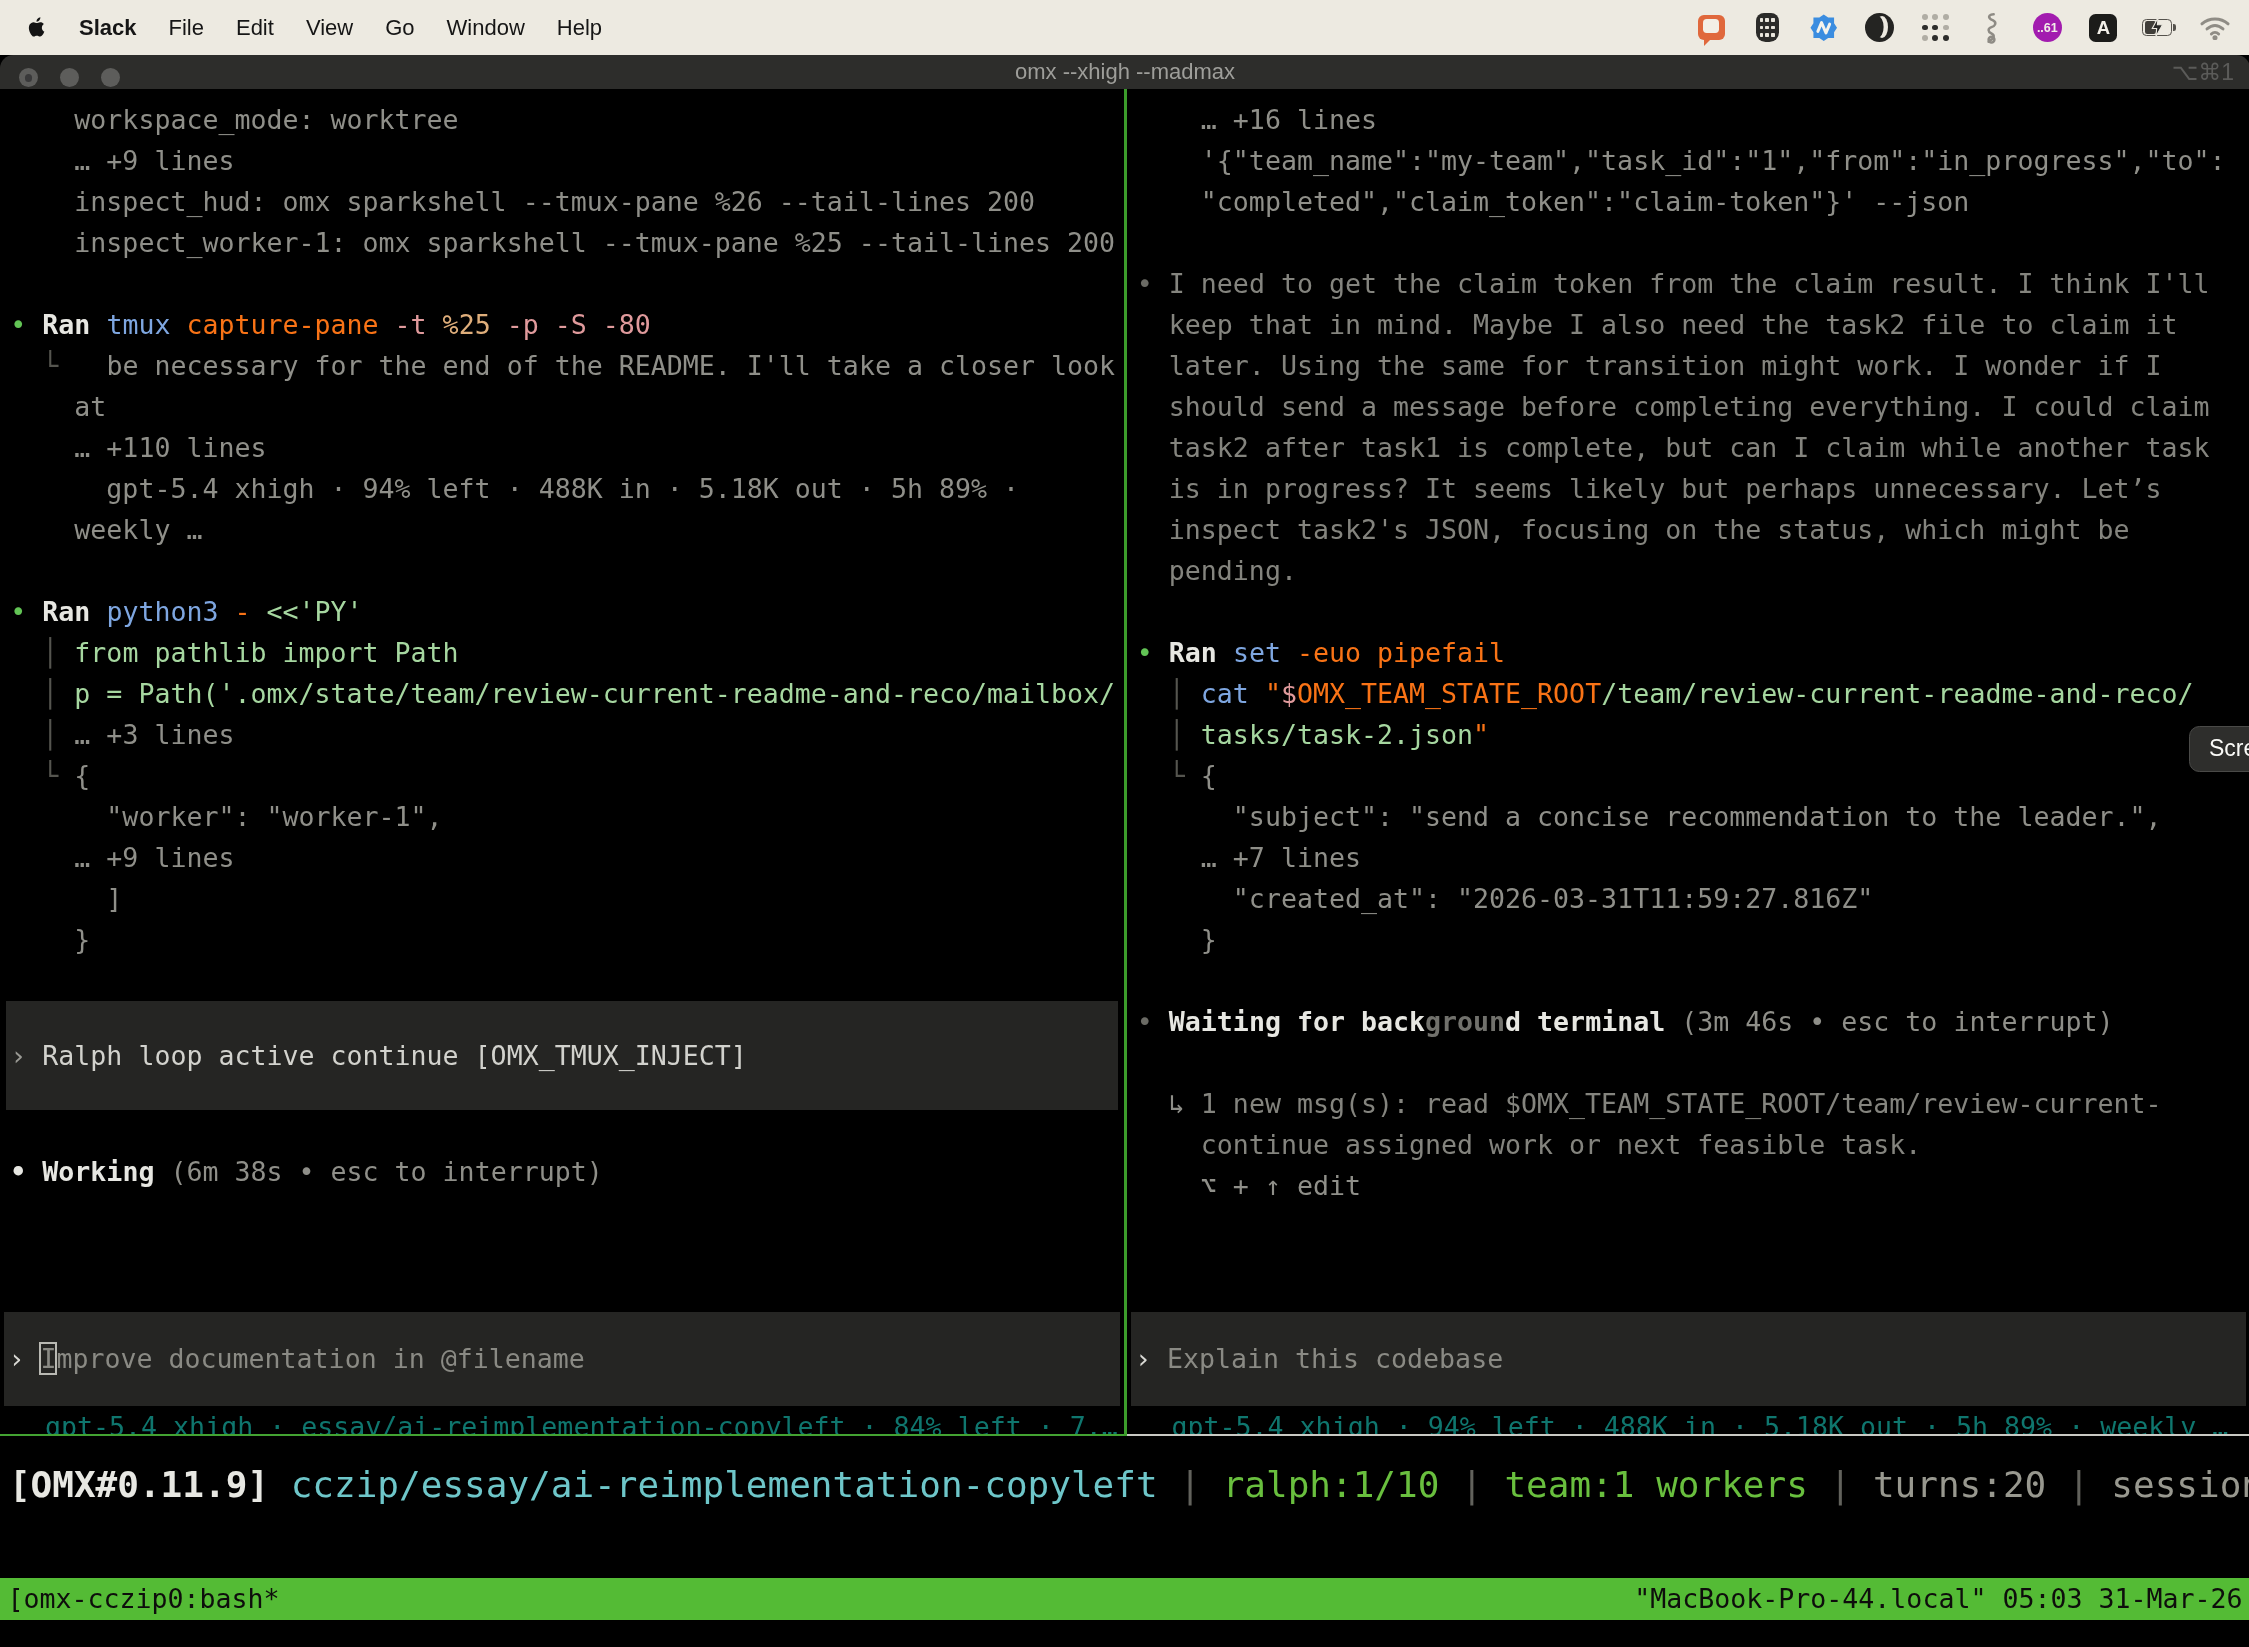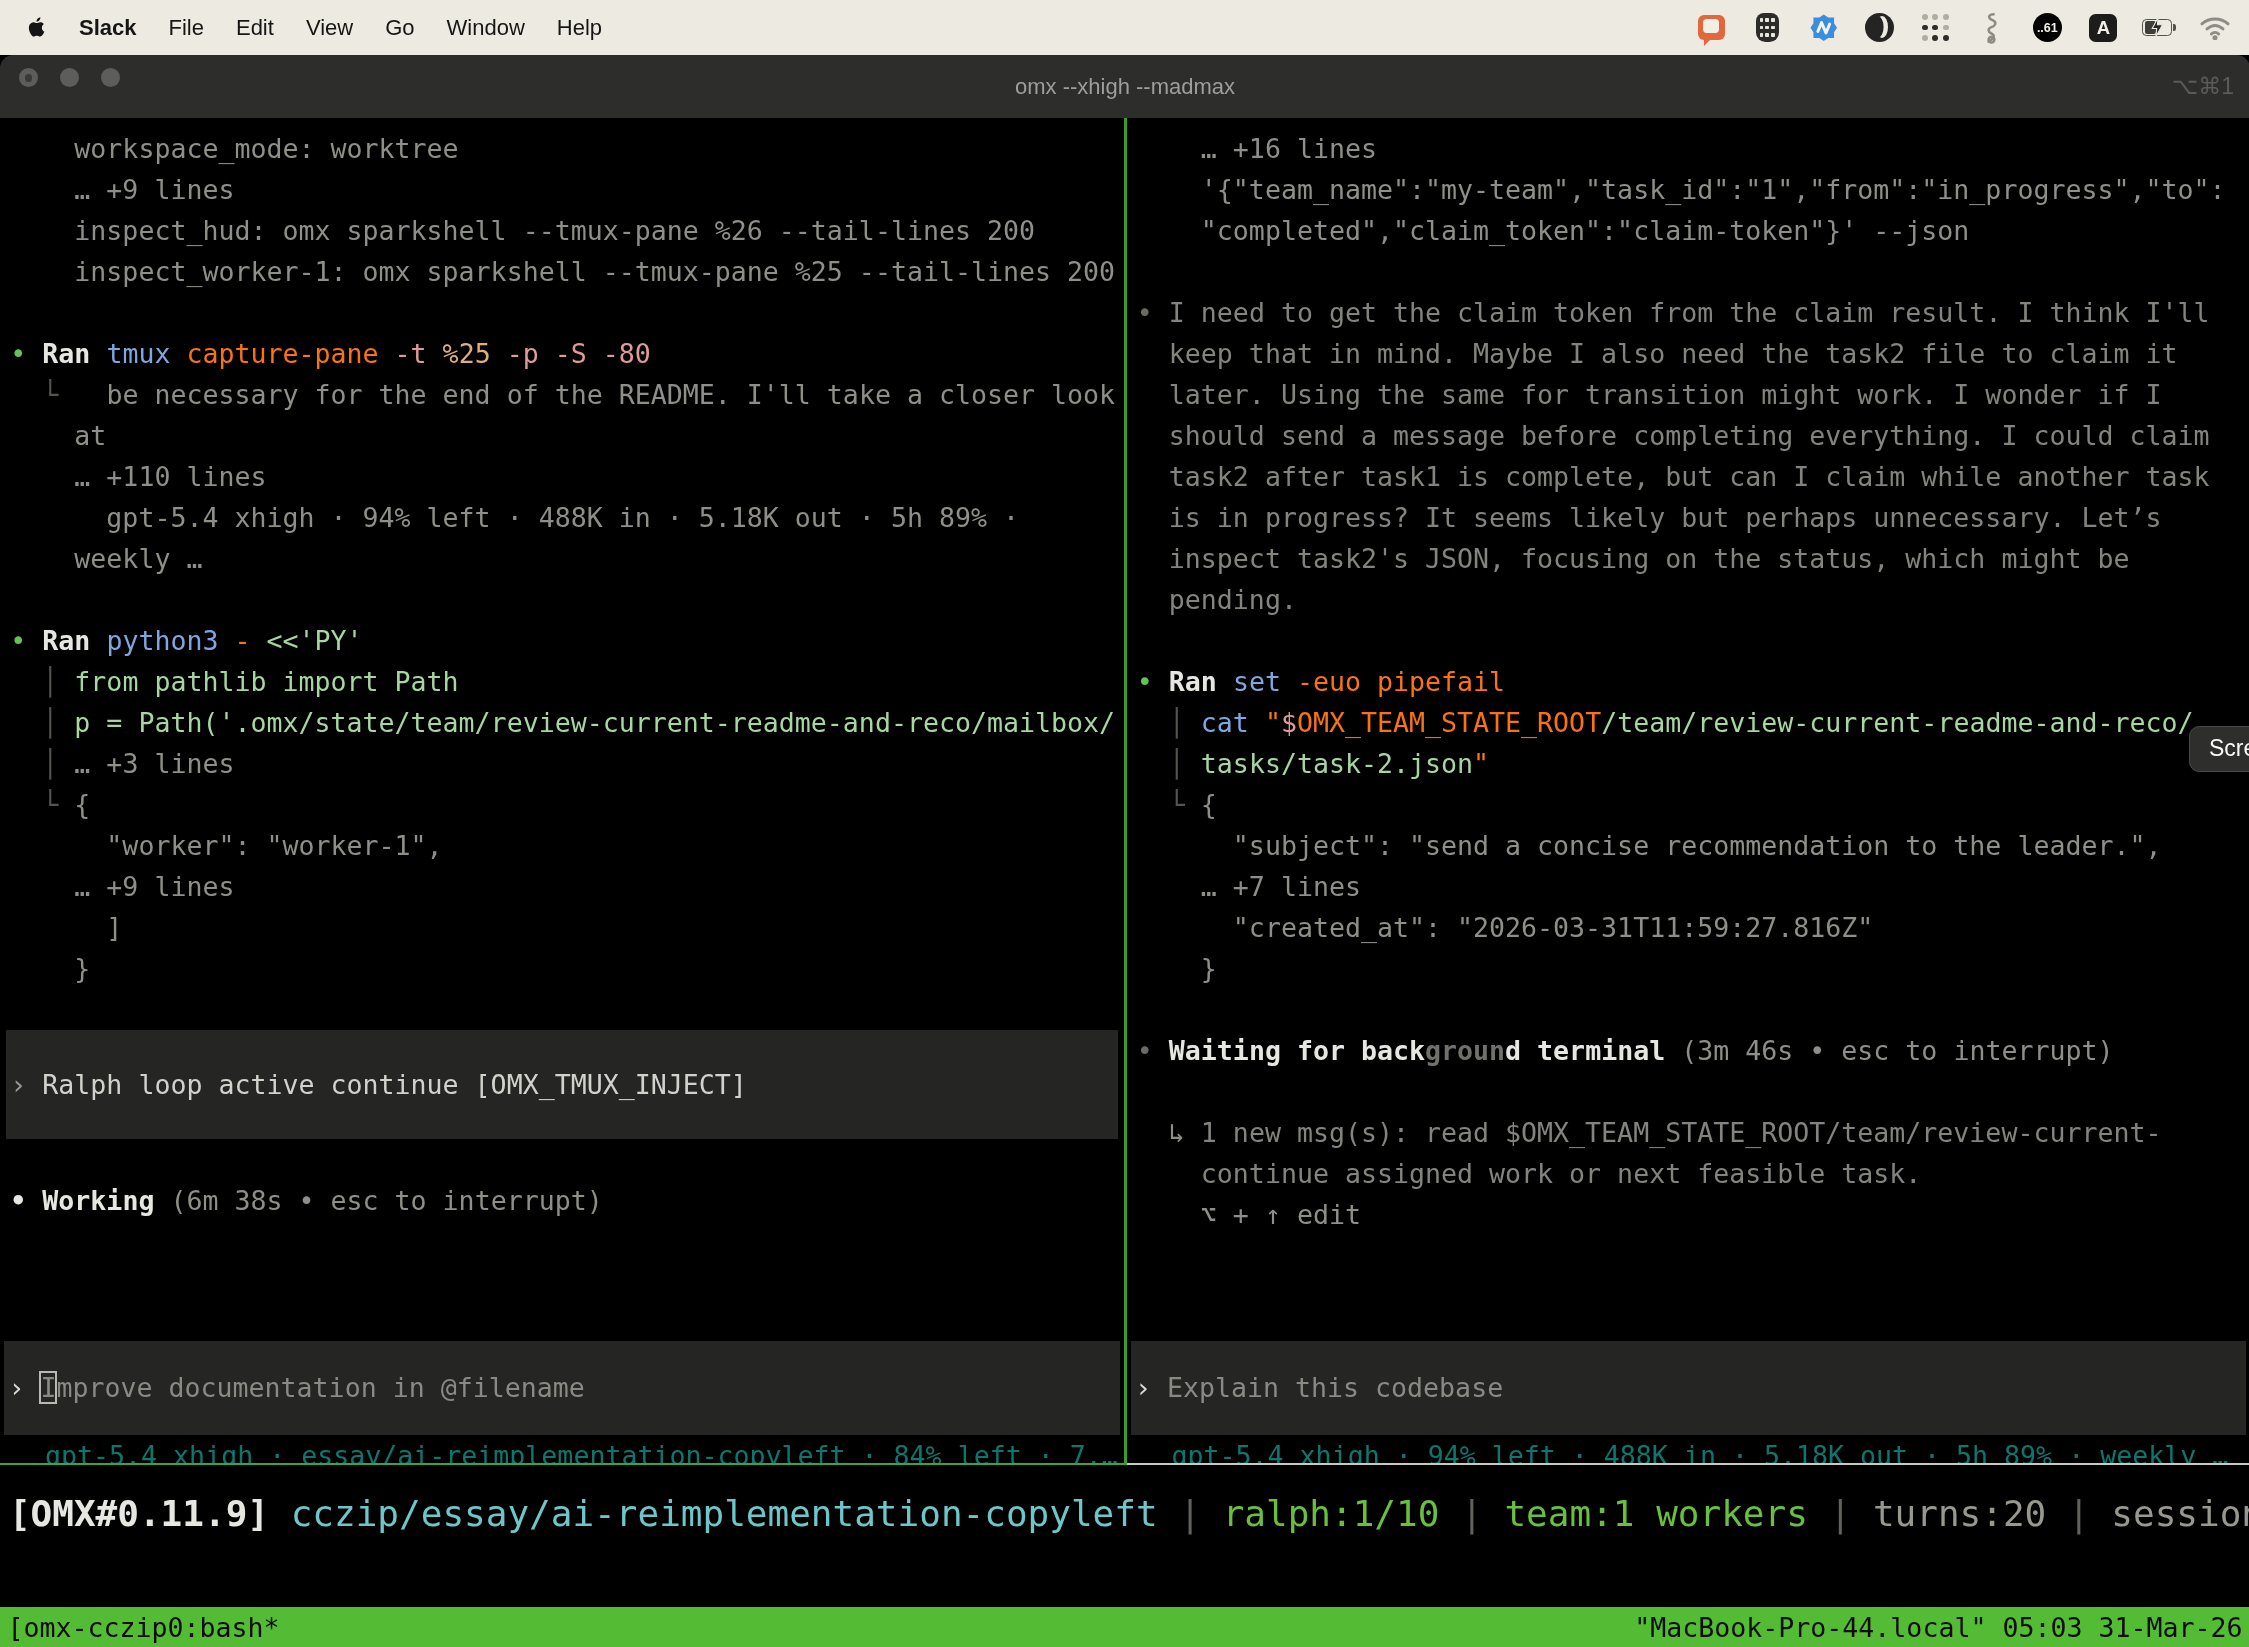--- a/index.html
+++ b/index.html
@@ -20,34 +20,34 @@
   .ic-chat::before{content:'';position:absolute;left:5.2px;top:4.4px;right:5.2px;bottom:6.6px;background:#f3efe6;border-radius:3.7px;}
   .ic-chat::after{content:'';position:absolute;left:5.9px;bottom:-5.9px;border-left:7.4px solid #e0683c;border-bottom:7.4px solid transparent;}
   .ic-keypad{width:23.6px;height:29.5px;background:#2b2b29;border-radius:8px 8px 9.6px 9.6px;
     display:grid;grid-template-columns:repeat(3,1fr);place-items:center;padding:3.7px 3px;box-sizing:border-box;}
   .ic-keypad i{width:3.7px;height:3.7px;background:#e8e5dc;border-radius:0.7px;}
   .ic-circle{width:29.5px;height:29.5px;border-radius:50%;background:#242422;position:relative;}
   .ic-crescent::after{content:'';position:absolute;left:11.8px;top:3.7px;width:11.8px;height:22px;
     border-radius:50%;box-shadow:-4.4px 0 0 0 #ece9e0 inset;}
   .ic-dots{display:grid;grid-template-columns:repeat(3,1fr);gap:4.4px;}
   .ic-dots i{width:5.9px;height:5.9px;border-radius:50%;}
-  .ic-badge{width:29.5px;height:29.5px;border-radius:50%;background:#000000;color:#f2efe8;
+  .ic-badge{width:29.5px;height:29.5px;border-radius:50%;background:#a21caf;color:#f2efe8;
     display:flex;align-items:center;justify-content:center;font-size:12.5px;font-weight:bold;}
   .ic-a{width:28px;height:28px;border-radius:6.6px;background:#1c1c1a;color:#f2efe8;
     display:flex;align-items:center;justify-content:center;font-size:18.5px;font-weight:bold;}
   .ic-batt{position:relative;width:34px;height:17.7px;}
   .ic-batt .body{position:absolute;left:0;top:0;width:29.5px;height:17.7px;border:1.5px solid #55524c;border-radius:4.4px;box-sizing:border-box;}
   .ic-batt .fill{position:absolute;left:2.2px;top:2.2px;width:11.8px;height:13.3px;background:#403e39;border-radius:2.2px;}
   .ic-batt .nub{position:absolute;right:0.7px;top:5.2px;width:3px;height:7.4px;background:#55524c;border-radius:0 2.2px 2.2px 0;}
   .ic-batt svg{position:absolute;left:7.4px;top:-2.2px;}
 
   
   .window{position:absolute;top:55px;left:0;right:0;bottom:0;background:#000;
     border-radius:13.3px 13.3px 0 0;overflow:hidden;}
-  .titlebar{height:63px;background:#2d2d2b;position:relative;display:flex;align-items:center;justify-content:center;
+  .titlebar{height:34px;background:#2d2d2b;position:relative;display:flex;align-items:center;justify-content:center;
     font-family:"Liberation Sans",sans-serif;}
   .tlights{position:absolute;left:19px;top:13.3px;display:flex;gap:22px;}
   .tlights span{width:19px;height:19px;border-radius:50%;background:#5d5d5b;position:relative;}
   .tlights span:first-child::after{content:'';position:absolute;left:5.9px;top:5.9px;width:7.4px;height:7.4px;border-radius:50%;background:#39393a;}
   .wtitle{color:#9e9e9a;font-size:22px;}
   .wshort{position:absolute;right:16px;color:#5b5b59;font-size:23px;}
 
   
   .content{display:flex;height:1347px;background:#000;
     font-family:"DejaVu Sans Mono",monospace;font-size:26.6px;}

